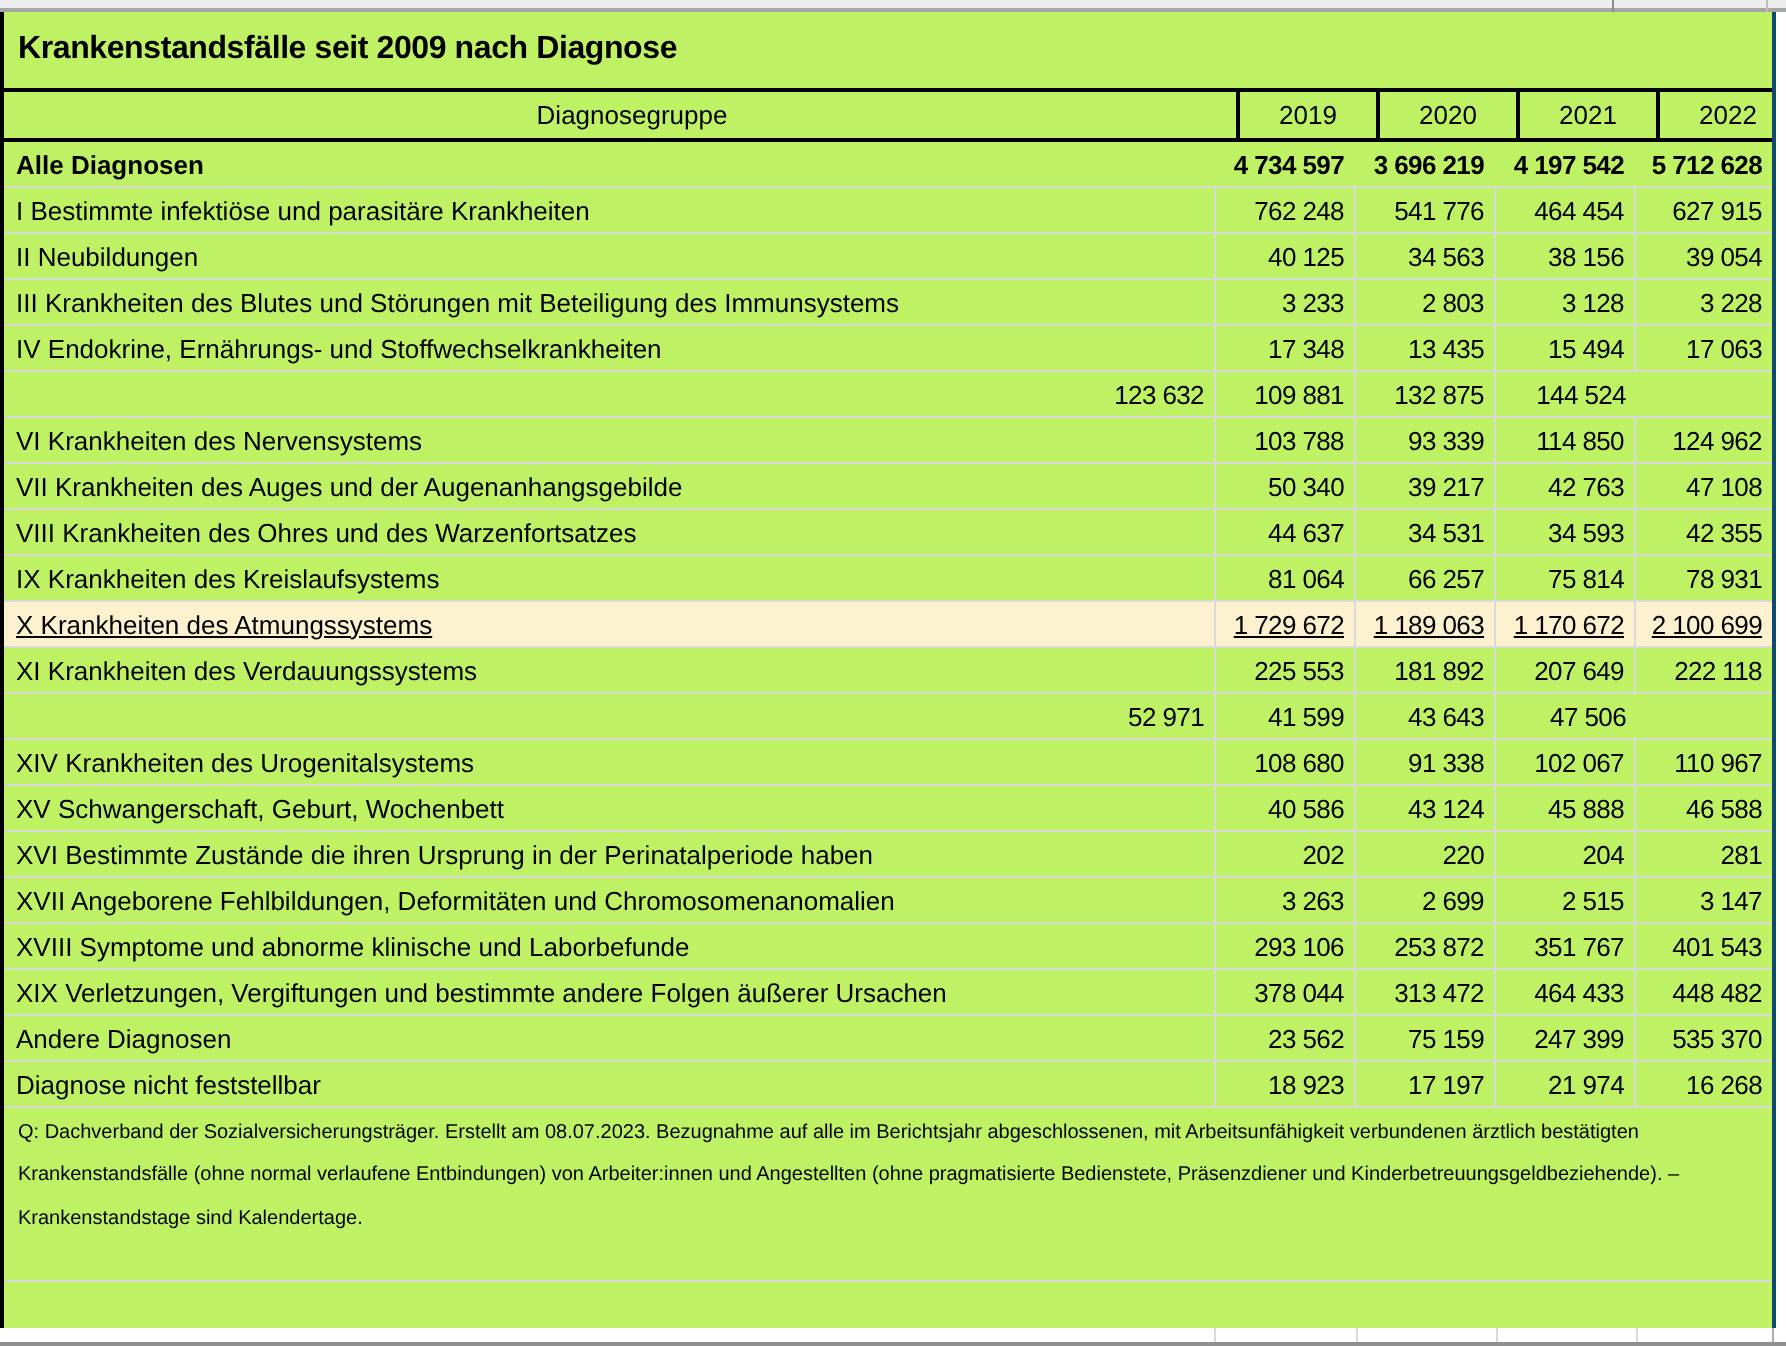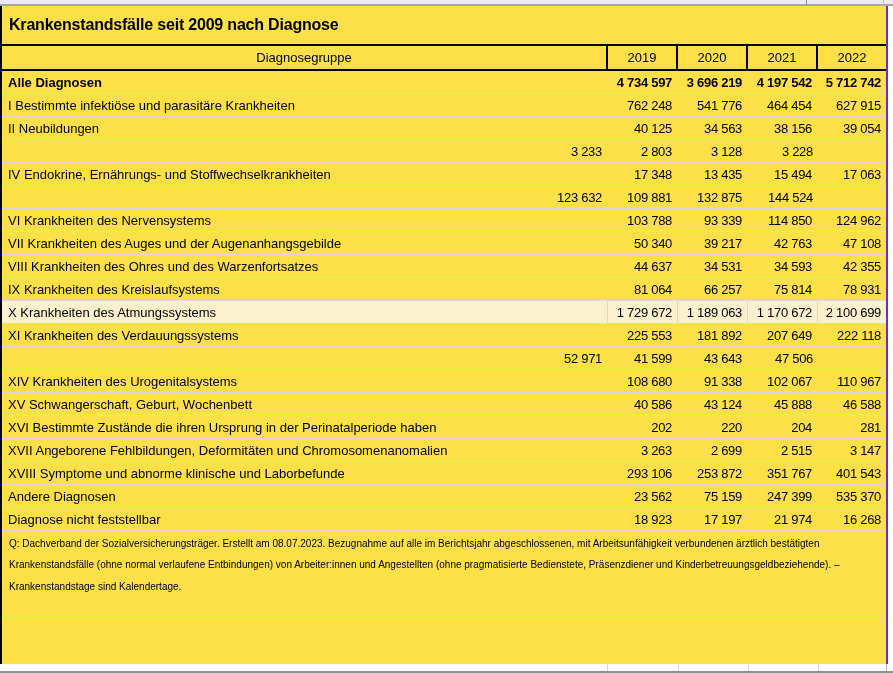--- a/index.html
+++ b/index.html
@@ -11,48 +11,48 @@
   
   .top-sliver{position:absolute;top:0;left:0;width:893px;height:4px;background:#ededed;}
   .top-sliver-line{position:absolute;top:4px;left:0;width:893px;height:2px;background:#a6a6a6;}
   .tick{position:absolute;background:#8c8c8c;width:1px;}
   .tick.t1{left:806px;top:0;height:6px;}
   .tick.t2{left:883px;top:0;height:9px;background:#bdbdbd;}
 
   
   .sheet{
     position:absolute;top:6px;left:0;width:888px;height:658px;box-sizing:border-box;
-    border-left:2px solid #000;border-right:2px solid #6d28d9;background:#fde047;
+    border-left:2px solid #000;border-right:2px solid #0c4a6e;background:#bef264;
   }
   .title-row{height:38px;display:flex;align-items:center;padding-left:7px;box-sizing:border-box;}
   .title-row span{font-weight:bold;font-size:16px;letter-spacing:-0.2px;}
 
   .row-grid{display:grid;grid-template-columns:606px 70px 70px 70px 68px;}
 
   .header-row{
     height:27px;box-sizing:border-box;
-    border-top:2px solid #000;border-bottom:2px solid #000;
+    border-top:2px solid #000;border-bottom:2px solid #000;padding-left:12px;
   }
   .th{
     display:flex;align-items:center;justify-content:center;
     font-size:13px;box-sizing:border-box;
   }
   .th:not(:last-child){border-right:2px solid #000;}
 
   .tr{height:23px;box-sizing:border-box;border-bottom:1px solid #d9d9d9;}
   .td{
     display:flex;align-items:center;font-size:13px;box-sizing:border-box;
     white-space:nowrap;overflow:hidden;
   }
   .td:not(:last-child){border-right:1px solid #d9d9d9;}
   .td.label{padding-left:6px;}
   .td.num{justify-content:flex-end;padding-right:5px;letter-spacing:-0.3px;}
   .tr.bold{font-weight:bold;}
   .tr.bold .td:not(:last-child){border-right-color:transparent;}
-  .tr.highlight{background:#FCF1CF;}
+  .tr.highlight{background:#FCF1CF;text-decoration:underline;}
 
   .footer-row{
     height:87px;box-sizing:border-box;border-bottom:1px solid #d9d9d9;
     padding:2px 12px 0 7px;font-size:10px;line-height:21.4px;
   }
 
   
   .bottom-sliver{position:absolute;top:664px;left:0;width:893px;height:7px;background:#fff;}
   .btick{position:absolute;top:664px;width:1px;height:7px;background:#d9d9d9;}
   .btick.b1{left:607px;} .btick.b2{left:678px;} .btick.b3{left:748px;} .btick.b4{left:818px;}
@@ -79,40 +79,41 @@
     <div class="th">2021</div>
     <div class="th">2022</div>
   </div>
 
   <div id="tbody">
   <div class="tr row-grid bold">
     <div class="td label">Alle Diagnosen</div>
     <div class="td num">4 734 597</div>
     <div class="td num">3 696 219</div>
     <div class="td num">4 197 542</div>
-    <div class="td num">5 712 742</div>
+    <div class="td num">5 712 628</div>
   </div>
 
   <div class="tr row-grid">
     <div class="td label">I Bestimmte infektiöse und parasitäre Krankheiten</div>
     <div class="td num">762 248</div>
     <div class="td num">541 776</div>
     <div class="td num">464 454</div>
     <div class="td num">627 915</div>
   </div>
 
   <div class="tr row-grid">
     <div class="td label">II Neubildungen</div>
     <div class="td num">40 125</div>
     <div class="td num">34 563</div>
     <div class="td num">38 156</div>
     <div class="td num">39 054</div>
   </div>
 
   <div class="tr row-grid">
+    <div class="td label">III Krankheiten des Blutes und Störungen mit Beteiligung des Immunsystems</div>
     <div class="td num">3 233</div>
     <div class="td num">2 803</div>
     <div class="td num">3 128</div>
     <div class="td num">3 228</div>
   </div>
 
   <div class="tr row-grid">
     <div class="td label">IV Endokrine, Ernährungs- und Stoffwechselkrankheiten</div>
     <div class="td num">17 348</div>
     <div class="td num">13 435</div>
@@ -216,20 +217,27 @@
   </div>
 
   <div class="tr row-grid">
     <div class="td label">XVIII Symptome und abnorme klinische und Laborbefunde</div>
     <div class="td num">293 106</div>
     <div class="td num">253 872</div>
     <div class="td num">351 767</div>
     <div class="td num">401 543</div>
   </div>
 
+  <div class="tr row-grid">
+    <div class="td label">XIX Verletzungen, Vergiftungen und bestimmte andere Folgen äußerer Ursachen</div>
+    <div class="td num">378 044</div>
+    <div class="td num">313 472</div>
+    <div class="td num">464 433</div>
+    <div class="td num">448 482</div>
+  </div>
 
   <div class="tr row-grid">
     <div class="td label">Andere Diagnosen</div>
     <div class="td num">23 562</div>
     <div class="td num">75 159</div>
     <div class="td num">247 399</div>
     <div class="td num">535 370</div>
   </div>
 
   <div class="tr row-grid">

